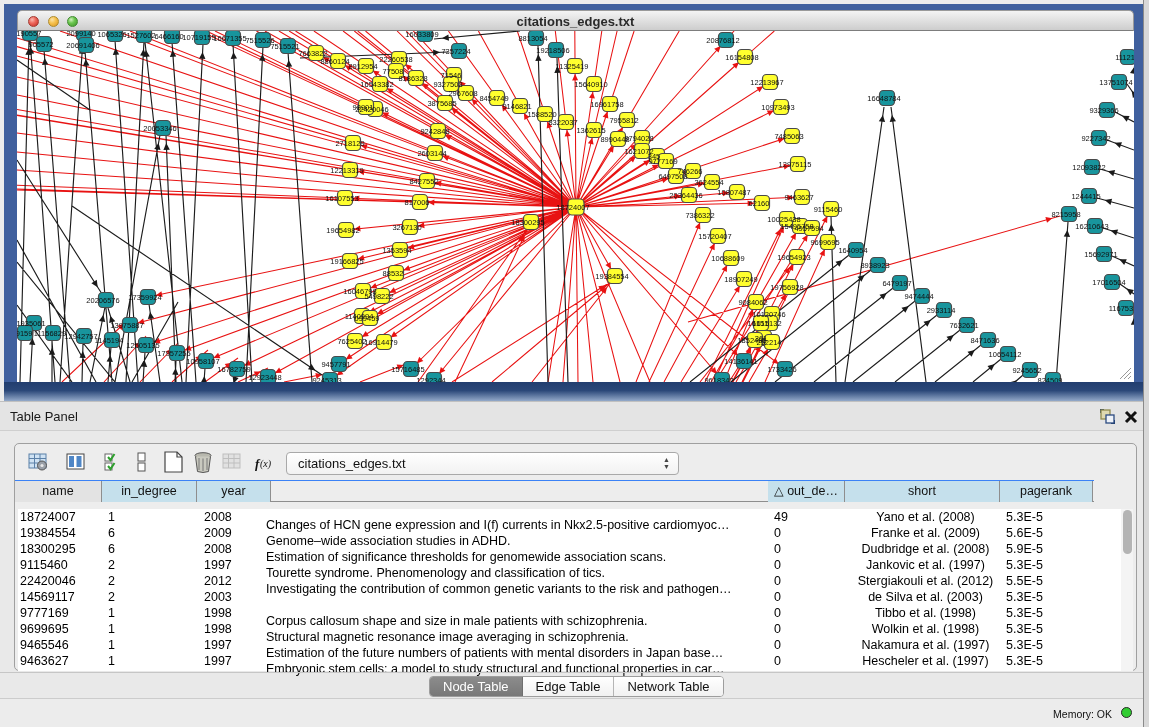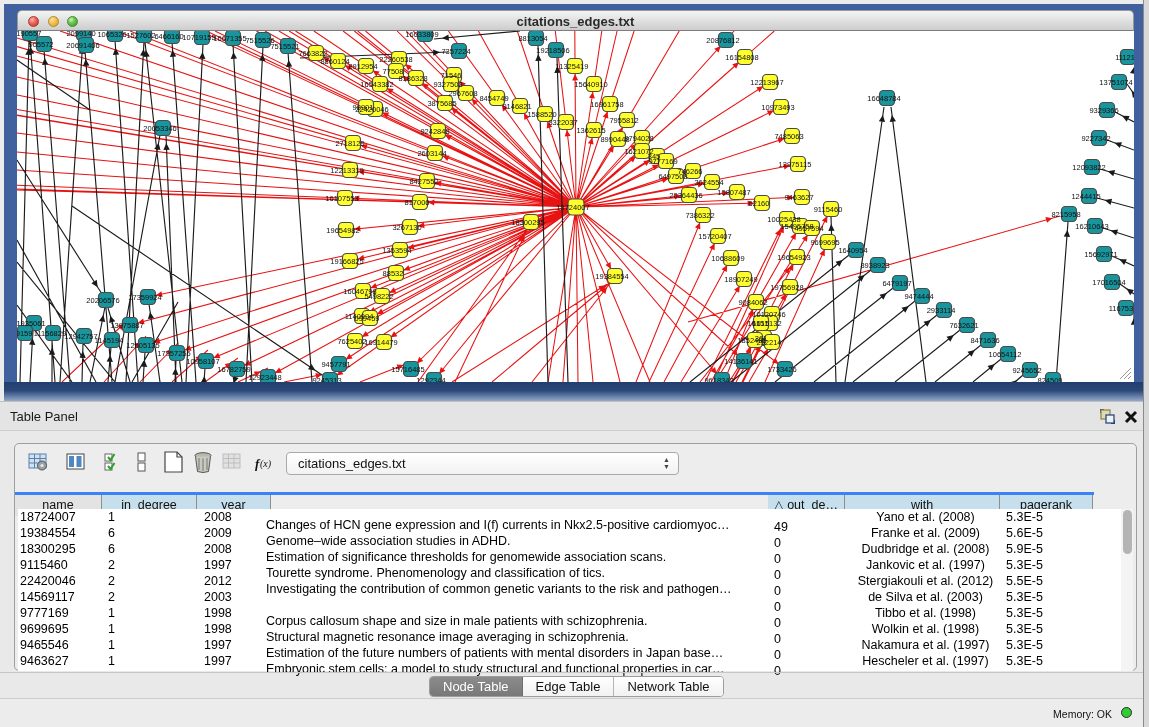--- a/index.html
+++ b/index.html
@@ -18,30 +18,30 @@
 #title-text { position:absolute; top:3px; left:0; width:100%; text-align:center; font-size:13px; font-weight:bold; color:#2a2a2a; }
 #graph-wrap { position:absolute; left:17px; top:31px; width:1117px; height:351px; background:#fff; border-bottom:1px solid #394b6e;}
 
 #tpanel { position:absolute; left:0; top:401px; width:1143px; height:326px; background:#e9e9e9; }
 #tp-head { position:absolute; left:0; top:0; width:100%; height:30px; background:#e4e4e4; border-top:1px solid #c0c0c0; border-bottom:1px solid #cfcfcf; }
 #tp-head .lab { position:absolute; left:10px; top:7px; font-size:13px; color:#1a1a1a; }
 #tbox { position:absolute; left:14px; top:42px; width:1123px; height:228px; background:#ededed; border:1px solid #9f9f9f; border-radius:5px; }
 #toolbar { position:absolute; left:0; top:0; width:100%; height:40px; }
 #dropdown { position:absolute; left:271px; top:8px; width:393px; height:23px; background:linear-gradient(#ffffff,#f2f2f2); border:1px solid #a9a9a9; border-radius:4px; font-size:13px; color:#111; line-height:21px; padding-left:11px; }
 #dd-step { position:absolute; right:5px; top:3px; width:13px; height:15px; font-size:7px; color:#444; line-height:7px; text-align:center; }
-#thead { position:absolute; left:0px; top:48px; width:1079px; height:22px; border-top:3px solid #3b82f6; border-bottom:1px solid #8e8e8e; }
+#thead { position:absolute; left:0px; top:36px; width:1079px; height:22px; border-top:1px solid #3b82f6; border-bottom:1px solid #8e8e8e; }
 #thead div { position:absolute; top:0; height:21px; background:#c5e0ec; border-right:1px solid #8e8e8e; font-size:12.5px; text-align:center; line-height:21px; color:#111; }
 #trows { position:absolute; left:3px; top:65px; width:1106px; height:162px; background:#fff; font-size:12.5px; color:#000; }
 .trow { position:relative; height:16px; line-height:16px; white-space:nowrap; }
 .trow div { position:absolute; top:0; height:16px; overflow:hidden; }
 .c-name { left:2px; width:80px; }
 .c-ind { left:90px; width:85px; }
 .c-year { left:186px; width:60px; }
 .c-title { left:248px; width:495px;margin-top:8px; }
-.c-out { left:756px; width:60px;margin-top:10px; }
+.c-out { left:756px; width:60px; }
 .c-short { left:830px; width:155px; text-align:center; }
 .c-pr { left:988px; width:80px; }
 #vsb { position:absolute; right:3px; top:65px; width:12px; height:162px; background:#f4f4f4; }
 #vsb .thumb { position:absolute; left:1.5px; top:1px; width:9px; height:44px; background:#b4b4b4; border-radius:5px; }
 #tabs { position:absolute; left:0; top:271px; width:100%; height:28px; border-top:1px solid #c6c6c6; }
 #seg { position:absolute; left:429px; top:3px; height:21px; display:flex; border:1px solid #9d9d9d; border-radius:4px; overflow:hidden; background:#fff; }
 #seg div { height:100%; line-height:20px; font-size:13px; padding:0 13px; border-right:1px solid #b5b5b5; background:linear-gradient(#ffffff,#f1f1f1); color:#111; }
 #seg div.on { background:linear-gradient(#8c8c8c,#787878); color:#fff; border-right:1px solid #6f6f6f; }
 #seg div:last-child { border-right:none; }
 #statusbar { position:absolute; left:0; top:698px; width:1143px; height:29px; background:#ececec; border-top:1px solid #cccccc;padding-left:44px; }
@@ -563,21 +563,21 @@
           <text x="245" y="23" font-size="10" font-style="italic" font-family="Liberation Serif, serif" fill="#111">(x)</text>
         </svg>
         <div id="dropdown">citations_edges.txt<div id="dd-step">▲<br>▼</div></div>
       </div>
       <div id="thead">
         <div style="left:0; width:87px; background:#e3e3e3;">name</div>
         <div style="left:87px; width:95px;">in_degree</div>
         <div style="left:182px; width:74px;">year</div>
         <div style="left:256px; width:497px;margin-top:47px;">title</div>
         <div style="left:753px; width:77px;">△ out_de…</div>
-        <div style="left:830px; width:155px;">with</div>
+        <div style="left:830px; width:155px;">short</div>
         <div style="left:985px; width:93px;">pagerank</div>
       </div>
       <div id="trows">
 <div class="trow">
             <div class="c-name">18724007</div>
             <div class="c-ind">1</div>
             <div class="c-year">2008</div>
             <div class="c-title">Changes of HCN gene expression and I(f) currents in Nkx2.5-positive cardiomyoc…</div>
             <div class="c-out">49</div>
             <div class="c-short">Yano et al. (2008)</div>

